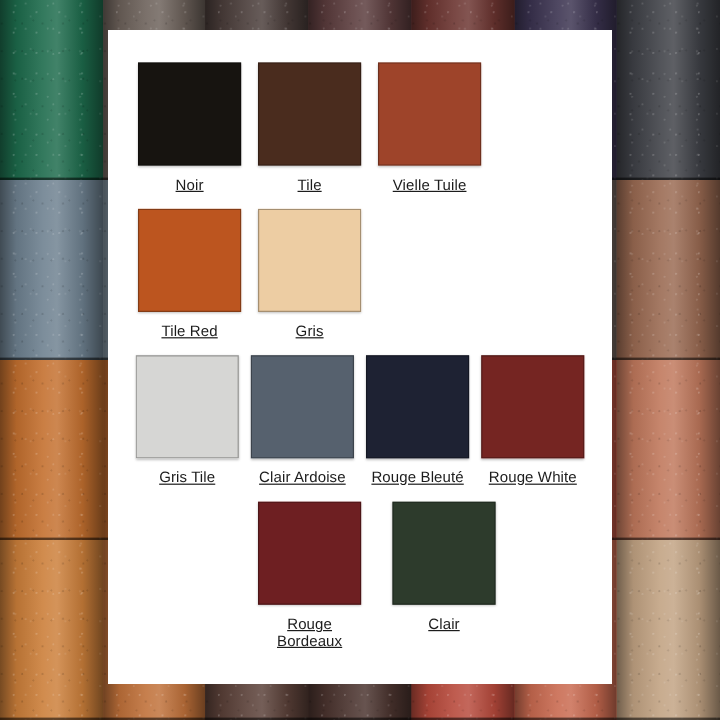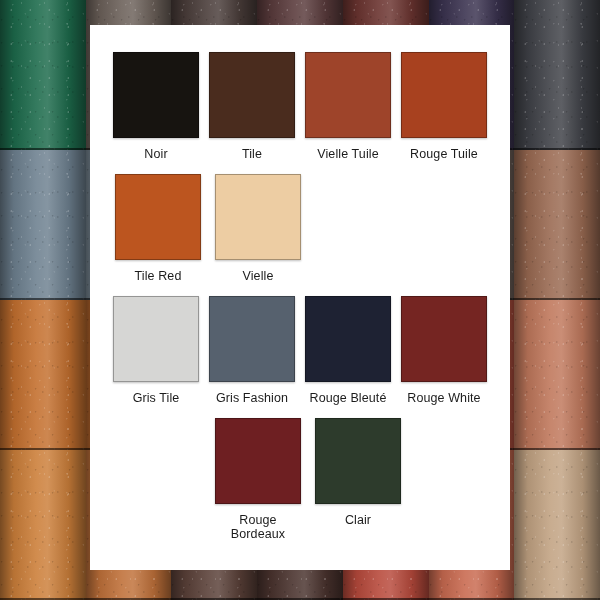--- a/index.html
+++ b/index.html
@@ -103,20 +103,21 @@
   }
   .swatch-label {
     margin-top: 9px;
     font-size: 12.5px;
     line-height: 14px;
     color: #1c1c1c;
     text-align: center;
     letter-spacing: 0.1px;
     margin-bottom: 13px;
     white-space: pre-line;
+    text-decoration: underline;
   }
 </style>
 </head>
 <body>
 
 <div id="screenshot">
 
   <div id="tile-background">
       <div class="tile-band">
         <div class="tile-strip" style="background: rgb(29, 107, 76);"></div>
@@ -164,54 +165,50 @@
             <div class="swatch-label">Noir</div>
           </div>
           <div class="swatch-cell">
             <div class="swatch-chip" title="Brun" style="background: rgb(74, 44, 30);"></div>
             <div class="swatch-label">Tile</div>
           </div>
           <div class="swatch-cell">
             <div class="swatch-chip" title="Vielle Tuile" style="background: rgb(158, 68, 42);"></div>
             <div class="swatch-label">Vielle Tuile</div>
           </div>
-          <div class="swatch-cell">
-            <div class="swatch-chip" title="Rouge Tuile" style="background: rgb(168, 65, 31);"></div>
-            <div class="swatch-label">Rouge Tuile</div>
-          </div>
         </div>
         <div class="swatch-row">
           <div class="swatch-cell">
             <div class="swatch-chip" title="Tile Red" style="background: rgb(188, 85, 31);"></div>
             <div class="swatch-label">Tile Red</div>
           </div>
           <div class="swatch-cell">
             <div class="swatch-chip" title="Sable" style="background: rgb(237, 205, 163);"></div>
-            <div class="swatch-label">Vielle</div>
+            <div class="swatch-label">Gris</div>
           </div>
         </div>
         <div class="swatch-row">
           <div class="swatch-cell">
             <div class="swatch-chip" title="Gris Clair" style="background: rgb(214, 214, 212);"></div>
             <div class="swatch-label">Gris Tile</div>
           </div>
           <div class="swatch-cell">
             <div class="swatch-chip" title="Gris Ardoise" style="background: rgb(86, 97, 110);"></div>
-            <div class="swatch-label">Gris Fashion</div>
+            <div class="swatch-label">Clair Ardoise</div>
           </div>
           <div class="swatch-cell">
             <div class="swatch-chip" title="Noir Bleuté" style="background: rgb(30, 34, 51);"></div>
             <div class="swatch-label">Rouge Bleuté</div>
           </div>
           <div class="swatch-cell">
             <div class="swatch-chip" title="Rouge Oxyde" style="background: rgb(117, 37, 34);"></div>
             <div class="swatch-label">Rouge White</div>
           </div>
         </div>
-        <div class="swatch-row" style="padding-left: 100px;">
+        <div class="swatch-row" style="padding-left: 100px; gap: 12px;">
           <div class="swatch-cell">
             <div class="swatch-chip" title="Rouge
 Bordeaux" style="background: rgb(110, 31, 34);"></div>
             <div class="swatch-label">Rouge
 Bordeaux</div>
           </div>
           <div class="swatch-cell">
             <div class="swatch-chip" title="Vert" style="background: rgb(45, 59, 44);"></div>
             <div class="swatch-label">Clair</div>
           </div>

